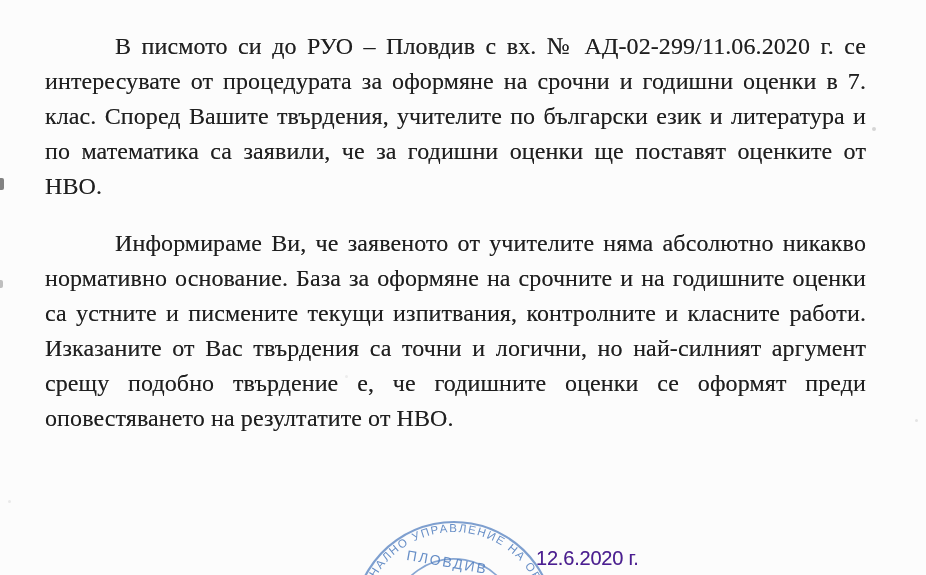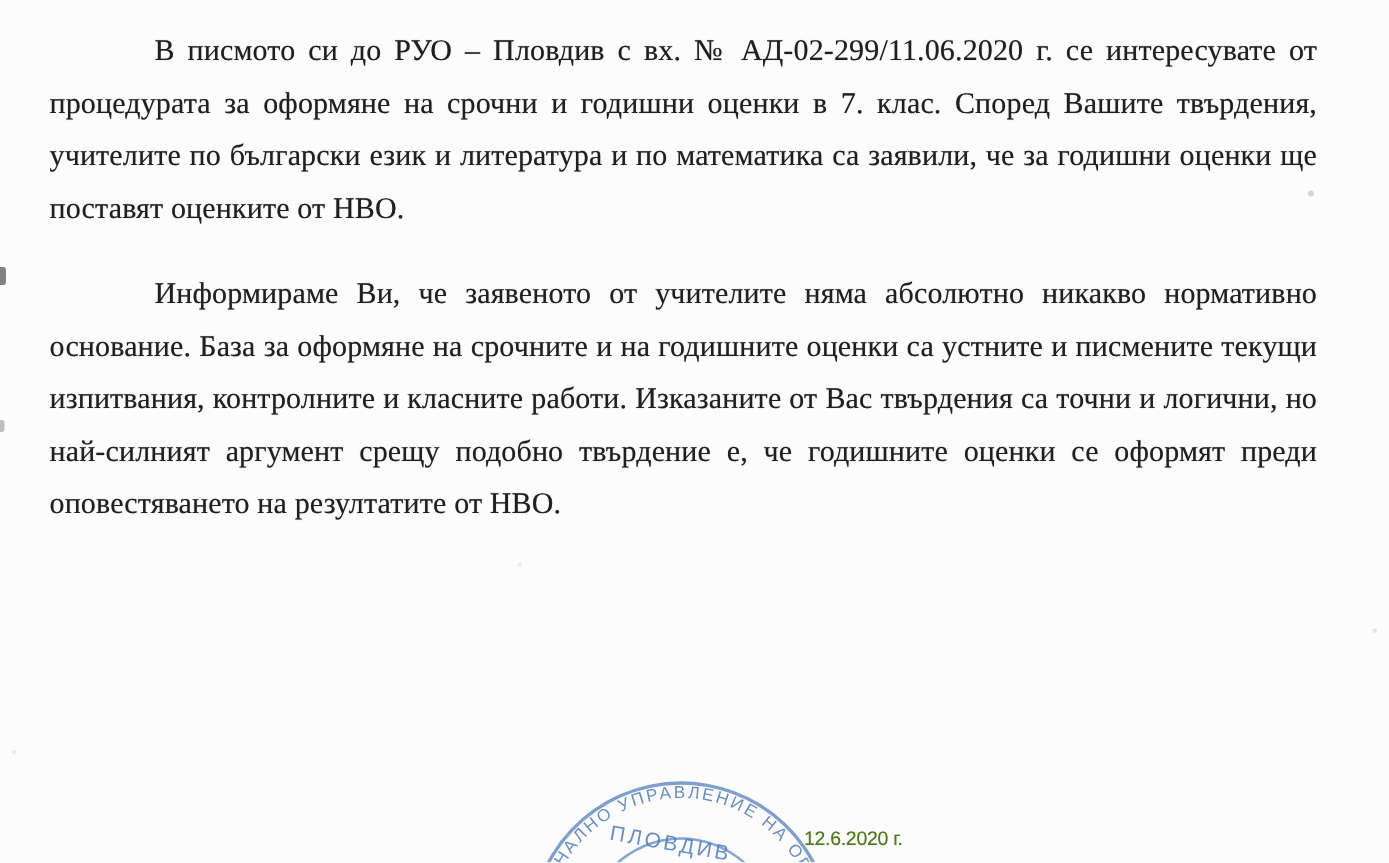--- a/index.html
+++ b/index.html
@@ -13,39 +13,39 @@
   }
   .page {
     position: absolute;
     top: 0; left: 0;
     width: 926px;
     height: 575px;
     padding: 13px 44px 0 29px;
     box-sizing: border-box;
   }
   .page p {
-    margin: 4px;
-    font-size: 20px;
+    margin: 16px;
+    font-size: 24px;
     line-height: 35px;
     color: #1f1f1f;
     text-align: justify;
     text-indent: 70px;
     text-shadow: 0 0 0.6px rgba(25,25,25,0.55);
     letter-spacing: 0.1px;
   }
   .page p + p { margin-top: 22px; }
 
   .date-text {
     position: absolute;
     left: 536px;
     top: 549px;
     font-family: "Liberation Sans", "DejaVu Sans", sans-serif;
-    font-size: 13px;
+    font-size: 20px;
     line-height: 19px;
-    color: #4d7c0f;
+    color: #4c1d95;
     letter-spacing: -0.2px;
     text-shadow: 0 0 0.5px rgba(40,40,45,0.4);
   }
 
   .stamp {
     position: absolute;
     left: 343px;
     top: 511px;
     width: 222px;
     height: 64px;

